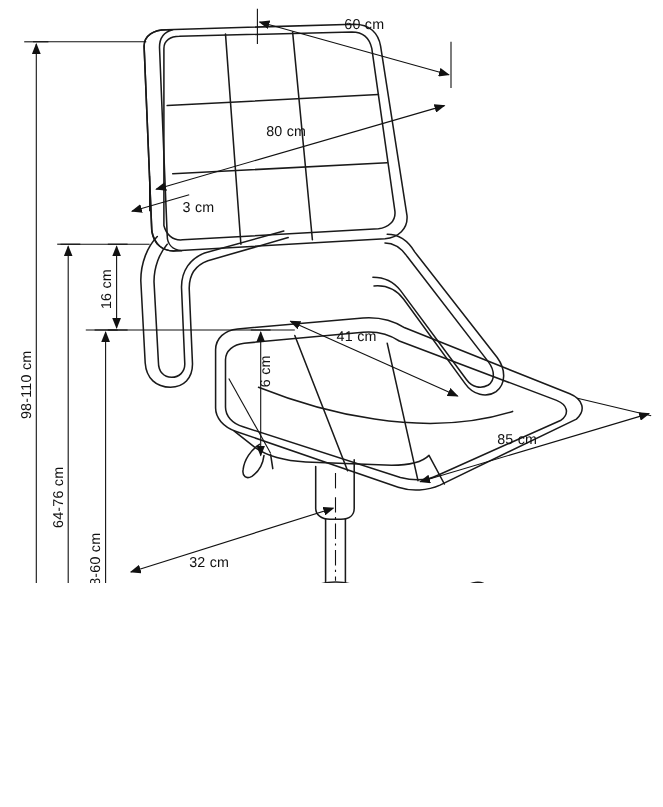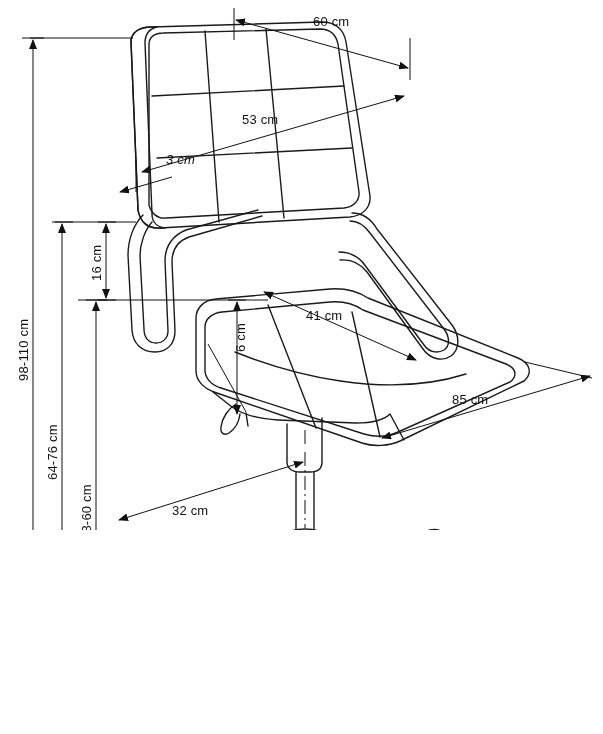--- a/index.html
+++ b/index.html
@@ -182,29 +182,29 @@
 
       <line x1="119" y1="520" x2="303" y2="462" marker-start="url(#arrHs)" marker-end="url(#arrH)"></line>
 
       <line x1="305" y1="430" x2="305" y2="446" stroke-dasharray="14 4 2 4"></line>
       <line x1="305" y1="452" x2="305" y2="528" stroke-dasharray="14 4 2 4"></line>
     </g>
   </svg>
 
   <div class="dim-label" style="left:313px; top:14px;">60 cm</div>
 
-  <div class="dim-label" style="left:242px; top:112px;">53 cm</div>
-
-  <div class="dim-label" style="left:166px; top:152px;font-style:italic;">3 cm</div>
+  <div class="dim-label" style="left:242px; top:112px;">80 cm</div>
+
+  <div class="dim-label" style="left:166px; top:181px;">3 cm</div>
 
   <div class="dim-label vert" style="left:89px; top:281px;">16 cm</div>
 
   <div class="dim-label vert" style="left:233px; top:352px;">6 cm</div>
 
-  <div class="dim-label" style="left:306px; top:308px;">41 cm</div>
+  <div class="dim-label" style="left:306px; top:298px;">41 cm</div>
 
   <div class="dim-label" style="left:452px; top:392px;">85 cm</div>
 
   <div class="dim-label" style="left:172px; top:503px;">32 cm</div>
 
   <div class="dim-label vert" style="left:16px; top:381px;">98-110 cm</div>
 
   <div class="dim-label vert" style="left:45px; top:480px;">64-76 cm</div>
 
   <div class="dim-label vert" style="left:79px; top:540px;">48-60 cm</div>

